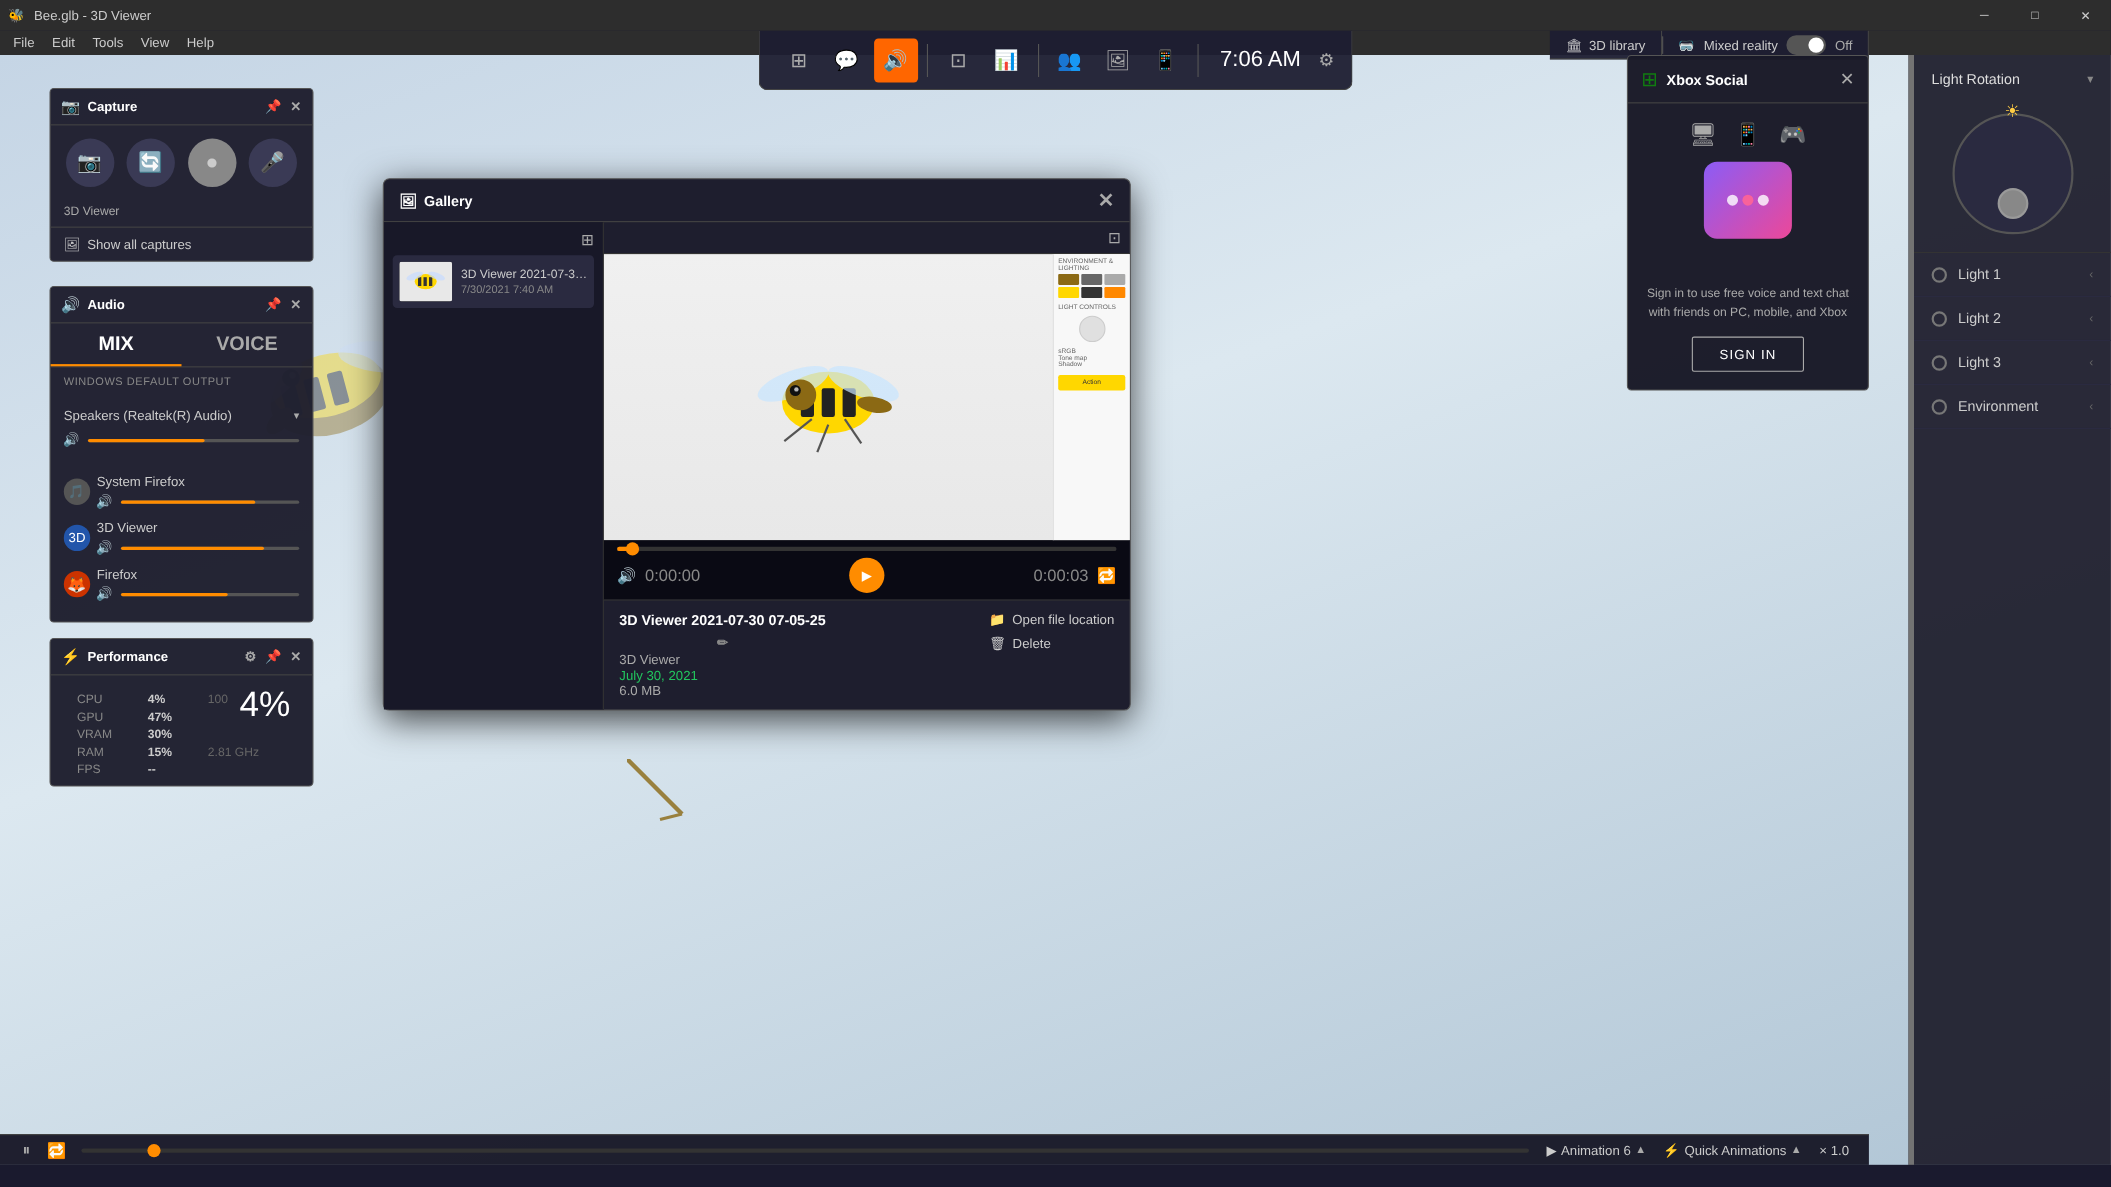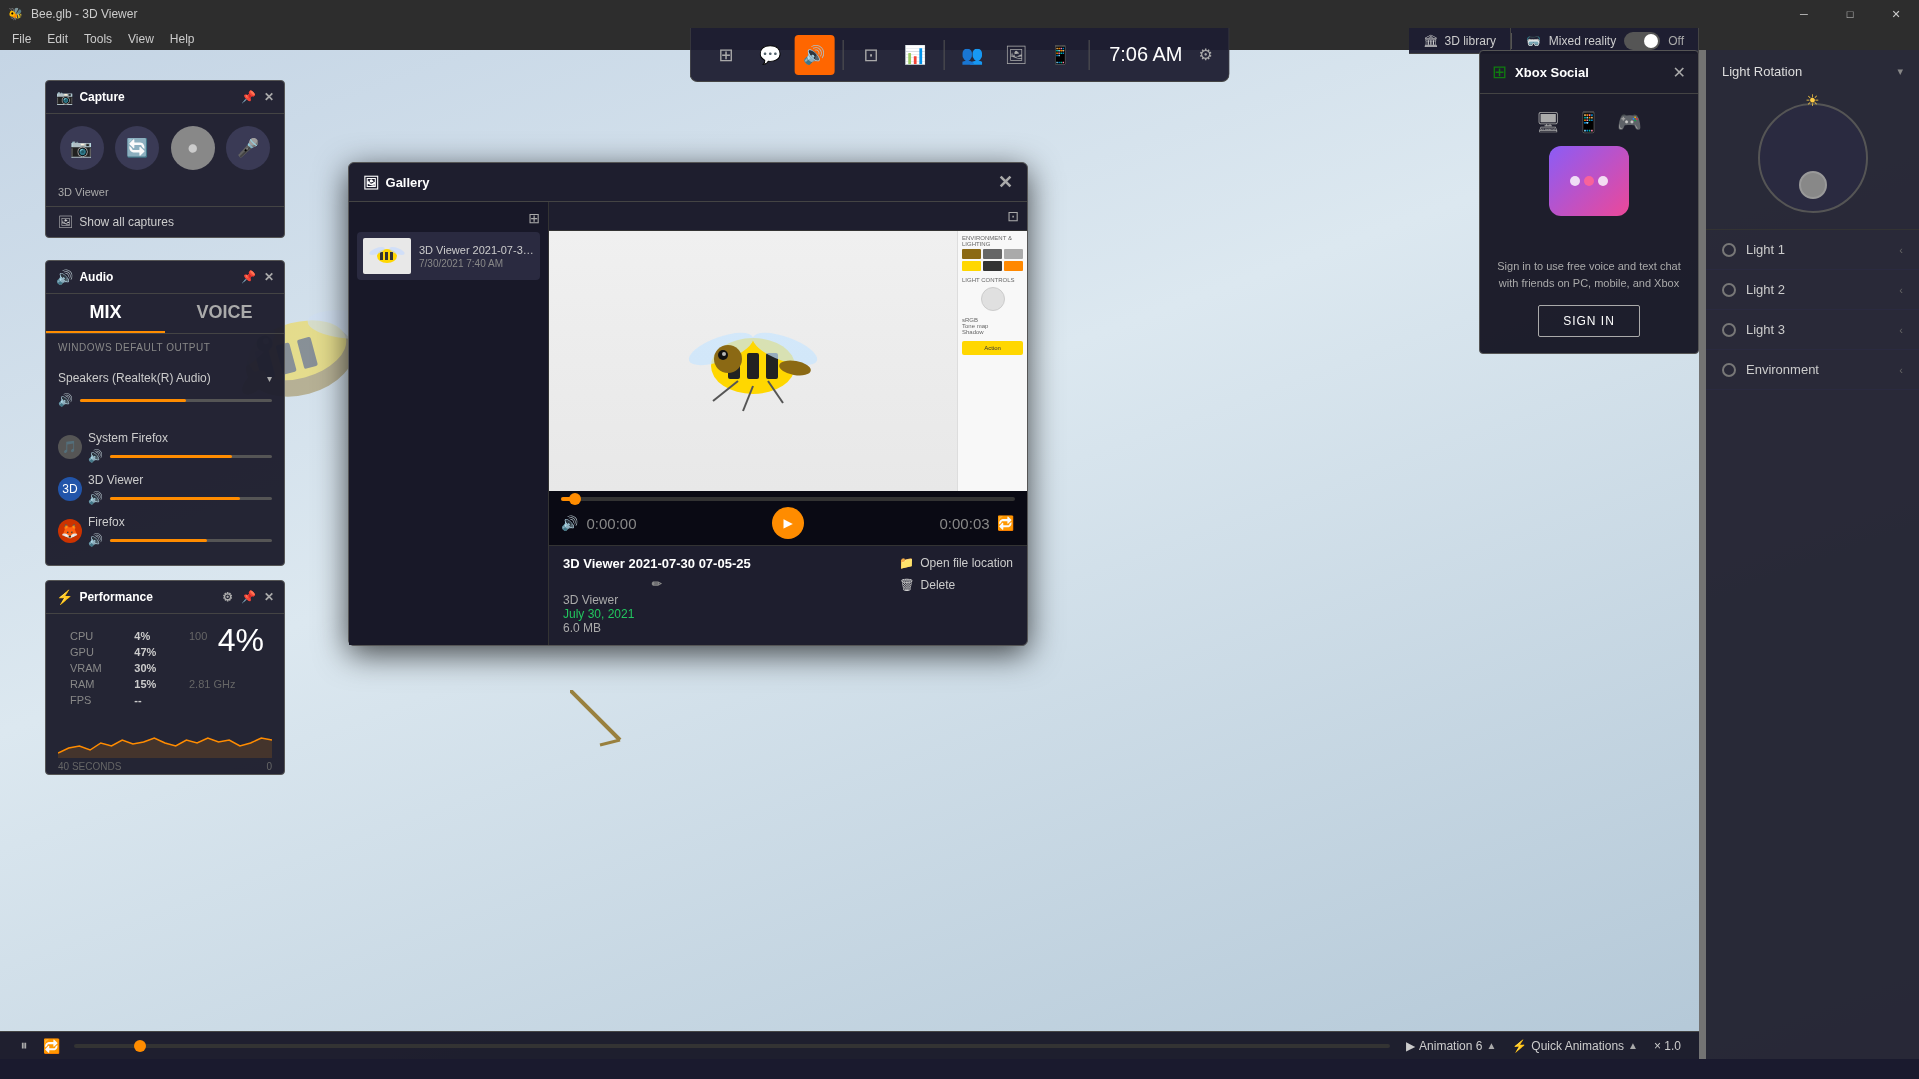--- a/index.html
+++ b/index.html
@@ -229,23 +229,23 @@
       font-size: 10px; color: #666;
       display: flex; justify-content: space-between;
       padding: 0 0 2px;
     }
     .chart-svg { width: 100%; height: 40px; }
 
     
     #right-panel {
       position: absolute;
       right: 0; top: 50px;
-      width: 220px; bottom: 20px;
+      width: 184px; bottom: 20px;
       background: rgba(35,35,50,0.97);
-      border-left: 7px solid #737373;
+      border-left: 5px solid #737373;
       color: #ccc;
       font-size: 13px;
       overflow-y: auto;
     }
     .right-section {
       border-bottom: 1px solid #333;
     }
     .right-section-header {
       display: flex; align-items: center; justify-content: space-between;
       padding: 14px 16px;
@@ -739,30 +739,20 @@
       <span class="perf-detail"></span>
       <span class="perf-label">RAM</span>
       <span class="perf-value">15%</span>
       <span class="perf-detail">2.81 GHz</span>
       <span class="perf-label">FPS</span>
       <span class="perf-value">--</span>
       <span class="perf-detail"></span>
     </div>
 
     <div style="position:absolute;right:20px;top:8px;font-size:32px;font-weight:300;color:#fff">4%</div>
-  </div>
-  <div class="perf-chart-area">
-    <svg class="chart-svg" viewBox="0 0 200 40" preserveAspectRatio="none">
-      <polyline points="0,35 10,30 20,28 30,32 40,25 50,28 60,22 70,26 80,24 90,20 100,25 110,28 120,22 130,25 140,20 150,24 160,22 170,28 180,25 190,20 200,22" fill="none" stroke="#ff8c00" stroke-width="1.5"></polyline>
-      <polyline points="0,35 10,30 20,28 30,32 40,25 50,28 60,22 70,26 80,24 90,20 100,25 110,28 120,22 130,25 140,20 150,24 160,22 170,28 180,25 190,20 200,22 200,40 0,40" fill="rgba(255,140,0,0.15)" stroke="none"></polyline>
-    </svg>
-    <div class="perf-chart-label">
-      <span>40 SECONDS</span>
-      <span>0</span>
-    </div>
   </div>
 </div>
 
 <div id="right-panel">
 
   <div class="right-section">
     <div class="right-section-header">
       <span class="right-section-title">Light Rotation</span>
       <span class="right-chevron">▾</span>
     </div>

